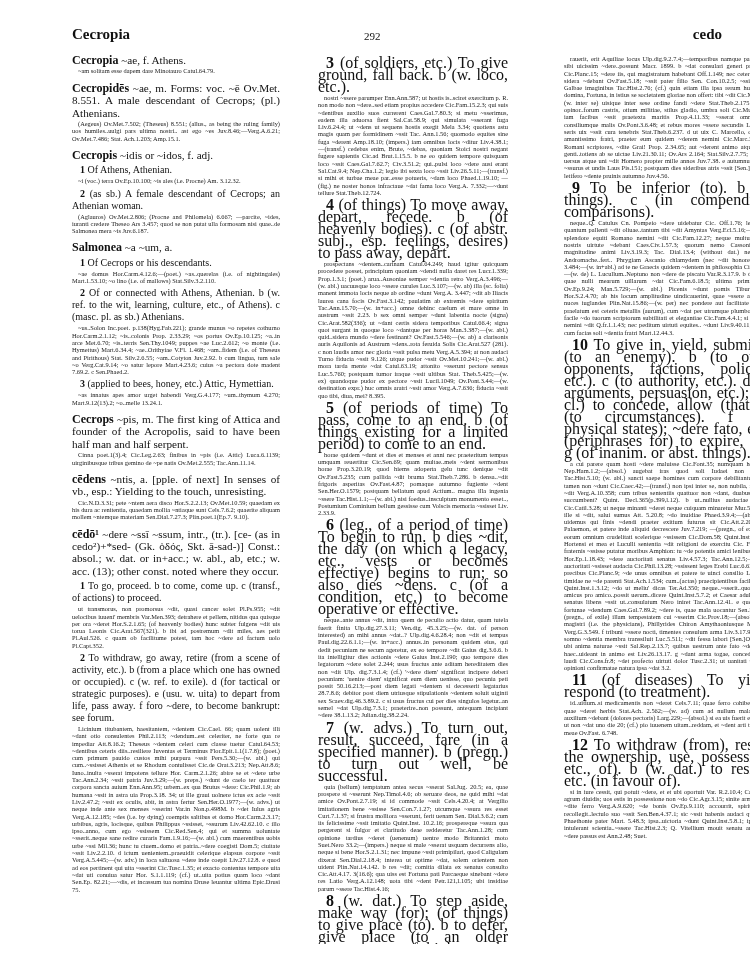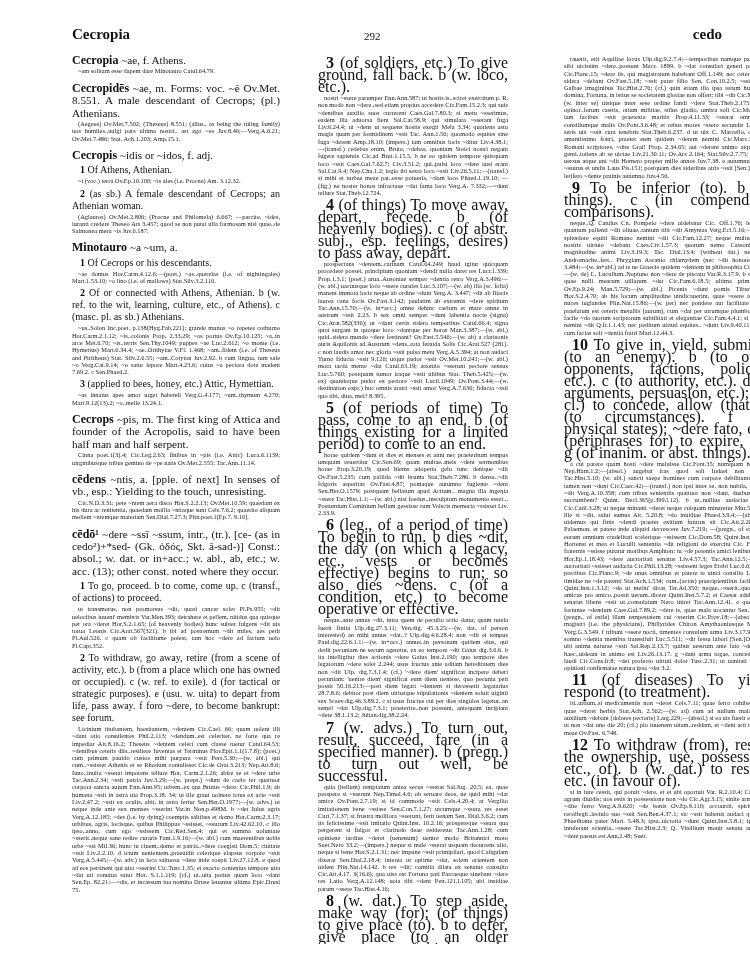--- a/index.html
+++ b/index.html
@@ -44,21 +44,21 @@
       <div class="cit">(Aegeus) Ov.Met.7.502; (Theseus) 8.551; (allus., as being the ruling family) uos humiles..uulgi pars ultima nostri.. ast ego ~es Juv.8.46;—Verg.A.6.21; Ov.Met.7.486; Stat. Ach.1.203; Amp.15.1.</div>
     </div>
     <div class="entry">
       <div class="hw-line"><span class="hw">Cecropis</span><span> ~idis or ~idos, f. adj.</span></div>
       <div class="sense"><span class="num">1</span> <span>Of Athens, Athenian.</span></div>
       <div class="cit">~i (voc.) terra Ov.Ep.10.100; ~is ales (i.e. Procne) Am. 3.12.32.</div>
       <div class="sense"><span class="num">2</span> <span>(as sb.) A female descendant of Cecrops; an Athenian woman.</span></div>
       <div class="cit">(Aglauros) Ov.Met.2.806; (Procne and Philomela) 6.667; —parcite, ~ides, iuranti credere Theseo Ars 3.457; quod se non putat ulla formosam nisi quae..de Salmonea mera ~is Juv.6.187.</div>
     </div>
     <div class="entry">
-      <div class="hw-line"><span class="hw">Minotauro</span><span> ~a ~um, a.</span></div>
+      <div class="hw-line"><span class="hw">Salmonea</span><span> ~a ~um, a.</span></div>
       <div class="sense"><span class="num">1</span> <span>Of Cecrops or his descendants.</span></div>
       <div class="cit">~ae domus Hor.Carm.4.12.6;—(poet.) ~as..querelas (i.e. of nightingales) Mart.1.53.10; ~o lino (i.e. of mallows) Stat.Silv.3.2.110.</div>
       <div class="sense"><span class="num">2</span> <span>Of or connected with Athens, Athenian. b (w. ref. to the wit, learning, culture, etc., of Athens). c (masc. pl. as sb.) Athenians.</span></div>
       <div class="cit">~us..Solon Inc.poet. p.138(Hyg.Fab.221); grande munus ~o repetes cothurno Hor.Carm.2.1.12; ~is..colonis Prop. 2.33.29; ~os portus Ov.Ep.10.125; ~a..in arce Met.6.70; ~is..terris Sen.Thy.1049; puppes ~ae Luc.2.612; ~o monte (i.e. Hymettus) Mart.6.34.4; ~ae..Orithyiae V.Fl. 1.468; ~am..fidem (i.e. of Theseus and Pirithous) Stat. Silv.2.6.55; ~am..Cotyton Juv.2.92.  b cum lingua, tum sale ~o Verg.Cat.9.14; ~o satur lepore Mart.4.23.6; cuius ~a pectora dote madent 7.69.2.  c Sen.Phaed.2.</div>
       <div class="sense"><span class="num">3</span> <span>(applied to bees, honey, etc.) Attic, Hymettian.</span></div>
       <div class="cit">~as innatus apes amor urget habendi Verg.G.4.177; ~um..thymum 4.270; Mart.9.12(13).2; ~o..melle 13.24.1.</div>
     </div>
     <div class="entry">
       <div class="hw-line"><span class="hw">Cecrops</span><span> ~pis, m.  The first king of Attica and founder of the Acropolis, said to have been half man and half serpent.</span></div>
       <div class="cit">Cinna poet.1(3).4; Cic.Leg.2.63; finibus in ~pis (i.e. Attic) Luca.6.1139; uirginibusque tribus gemino de ~pe natis Ov.Met.2.555; Tac.Ann.11.14.</div>

